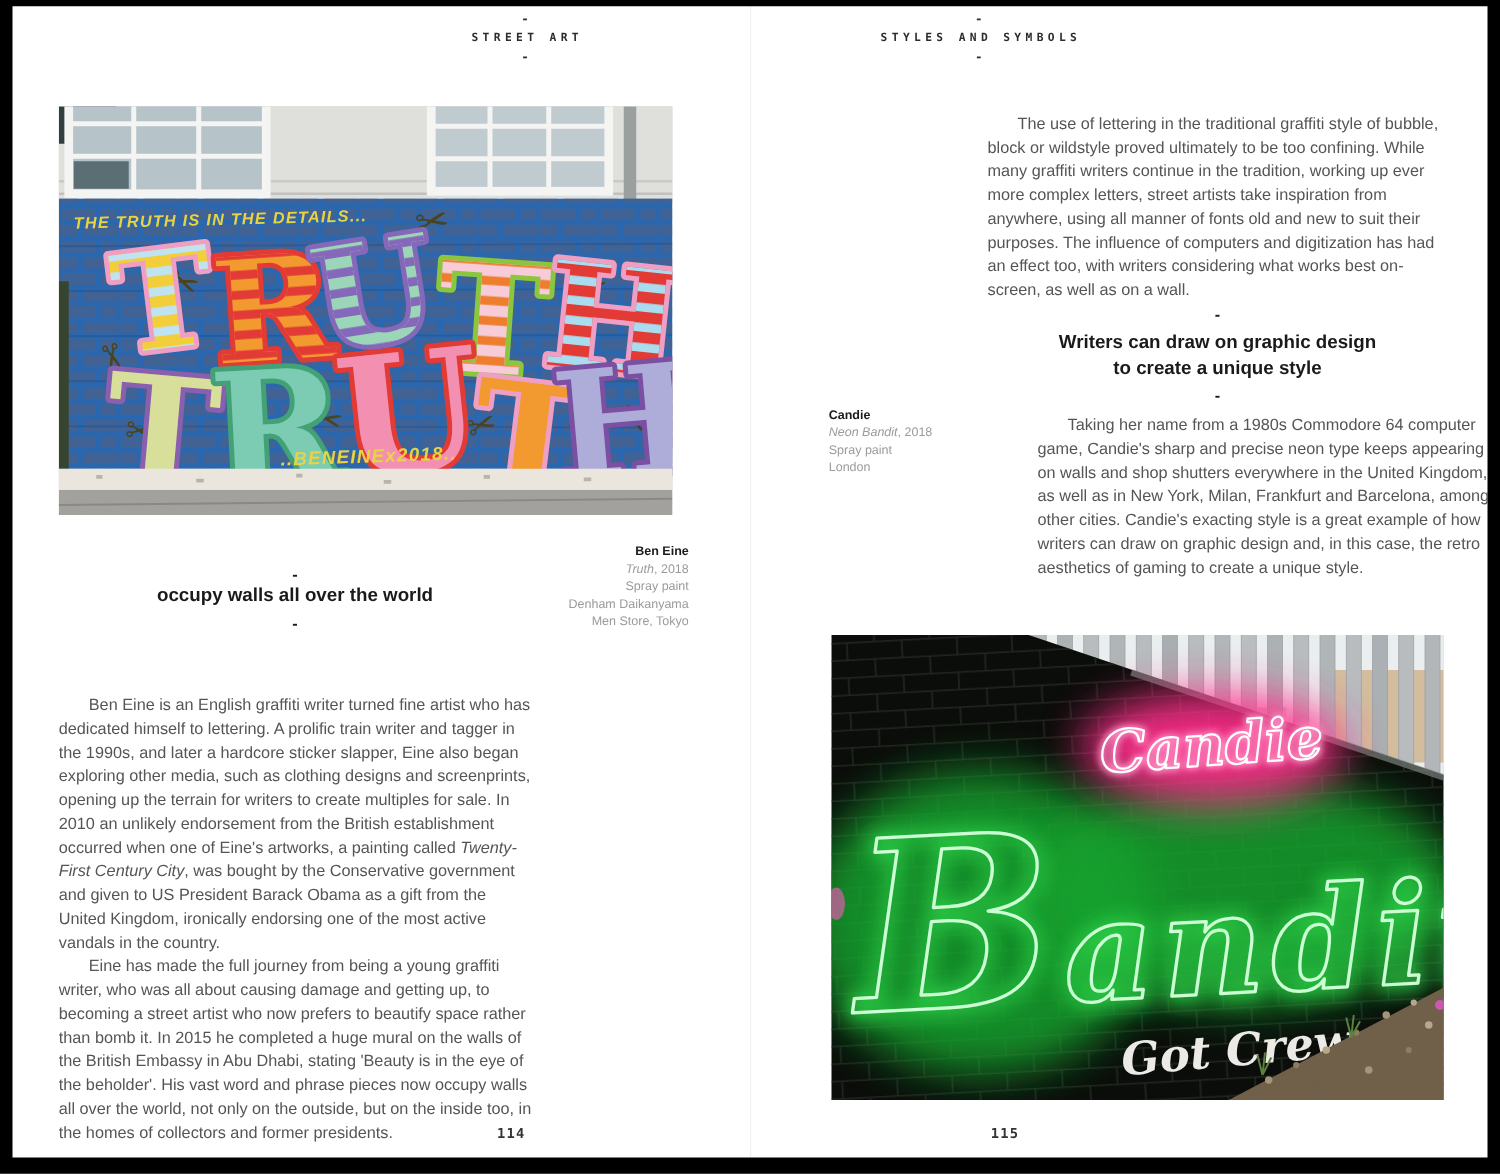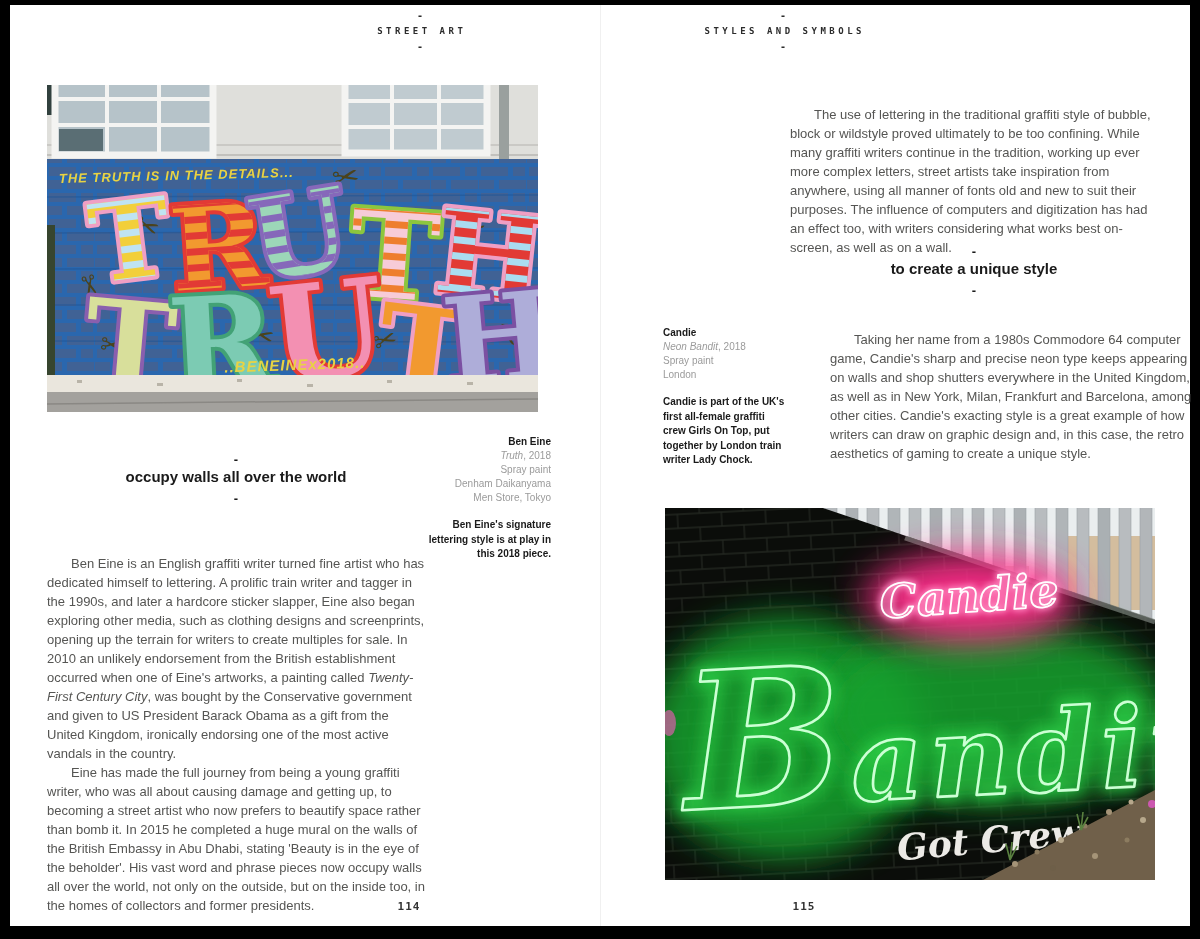--- a/index.html
+++ b/index.html
@@ -187,21 +187,20 @@
       <line x1="0" y1="319" x2="491" y2="314" stroke="#8a8884" stroke-width="1.5"></line>
     </svg>
   </div>
 
   <div class="caption" style="left:417px;top:430px;width:124px;text-align:right;">
     <div class="cap-artist">Ben Eine</div>
     <div class="cap-line"><i>Truth</i><span>, 2018</span></div>
     <div class="cap-line">Spray paint</div>
     <div class="cap-line">Denham Daikanyama</div>
     <div class="cap-line">Men Store, Tokyo</div>
-    <div class="cap-note">Ben Eine's signature lettering style is at play in this 2018 piece.</div>
   </div>
 
   <div class="pullquote" style="left:37px;top:448px;width:378px;">
     <div class="pq-dash">-</div>
     <div class="pq-line">occupy walls all over the world</div>
     <div class="pq-dash pq-gap-b">-</div>
   </div>
 
   <div class="bodycol" style="left:37px;top:549px;width:380px;">
     <p><span>Ben Eine is an English graffiti writer turned fine artist who has dedicated himself to lettering. A prolific train writer and tagger in the 1990s, and later a hardcore sticker slapper, Eine also began exploring other media, such as clothing designs and screenprints, opening up the terrain for writers to create multiples for sale. In 2010 an unlikely endorsement from the British establishment occurred when one of Eine's artworks, a painting called </span><i>Twenty-First Century City</i><span>, was bought by the Conservative government and given to US President Barack Obama as a gift from the United Kingdom, ironically endorsing one of the most active vandals in the country.</span></p>
@@ -209,36 +208,36 @@
   </div>
 
   <div class="folio" style="left:377px;top:895px;">114</div>
 
   <div class="running-head" style="left:773px;">
     <div class="rh-dash">-</div>
     <div class="rh-label">STYLES AND SYMBOLS</div>
     <div class="rh-dash">-</div>
   </div>
 
-  <div class="bodycol" style="left:780px;top:100px;width:368px;">
+  <div class="bodycol" style="left:780px;top:84px;width:368px;">
     <p>The use of lettering in the traditional graffiti style of bubble, block or wildstyle proved ultimately to be too confining. While many graffiti writers continue in the tradition, working up ever more complex letters, street artists take inspiration from anywhere, using all manner of fonts old and new to suit their purposes. The influence of computers and digitization has had an effect too, with writers considering what works best on-screen, as well as on a wall.</p>
   </div>
 
   <div class="pullquote" style="left:780px;top:240px;width:368px;">
     <div class="pq-dash">-</div>
+    <div class="pq-line pq-gap-t">Writers can draw on graphic design</div>
     <div class="pq-line">to create a unique style</div>
     <div class="pq-dash pq-gap-b">-</div>
   </div>
 
   <div class="caption" style="left:653px;top:321px;width:124px;">
     <div class="cap-artist">Candie</div>
     <div class="cap-line"><i>Neon Bandit</i><span>, 2018</span></div>
     <div class="cap-line">Spray paint</div>
     <div class="cap-line">London</div>
-    <div class="cap-note">Candie is part of the UK's first all-female graffiti crew Girls On Top, put together by London train writer Lady Chock.</div>
   </div>
 
   <div class="bodycol" style="left:820px;top:325px;width:370px;">
     <p>Taking her name from a 1980s Commodore 64 computer game, Candie's sharp and precise neon type keeps appearing on walls and shop shutters everywhere in the United Kingdom, as well as in New York, Milan, Frankfurt and Barcelona, among other cities. Candie's exacting style is a great example of how writers can draw on graphic design and, in this case, the retro aesthetics of gaming to create a unique style.</p>
   </div>
 
   <div class="photo" style="left:655px;top:503px;width:490px;height:372px;">
     <svg width="490" height="372" viewBox="0 0 490 372">
       <defs>
         <pattern id="bricksDark" width="44" height="28" patternUnits="userSpaceOnUse" patternTransform="rotate(-3)">

